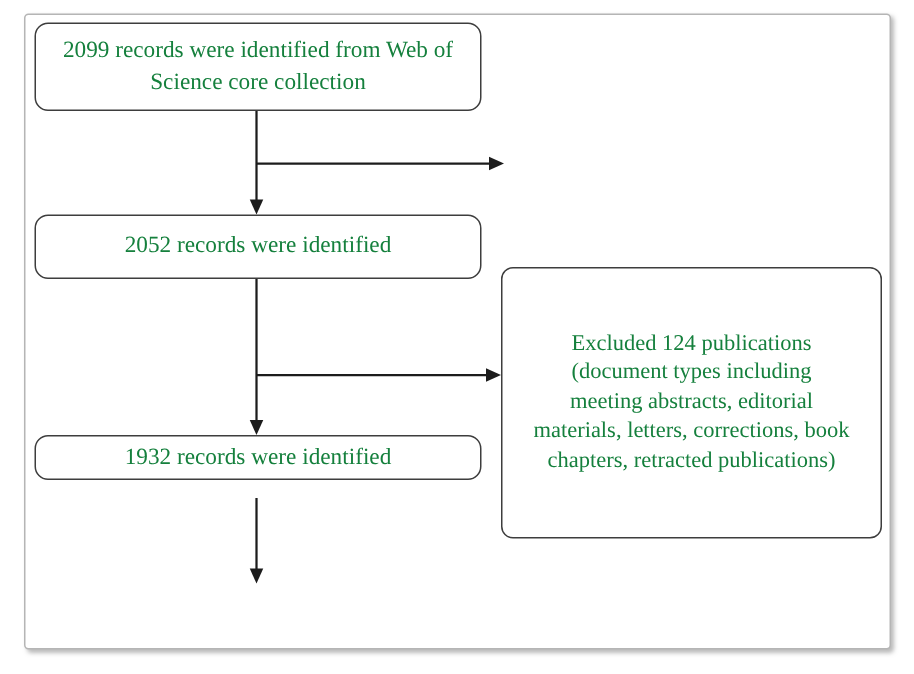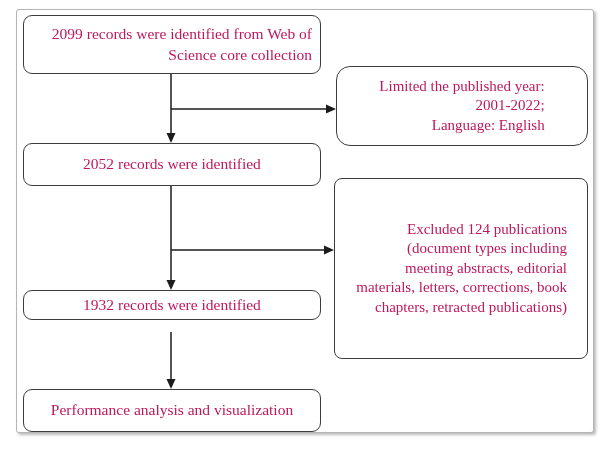--- a/index.html
+++ b/index.html
@@ -33,25 +33,25 @@
     top: 0;
     width: 578px;
     height: 424px;
     pointer-events: none;
   }
   .node {
     position: absolute;
     display: flex;
     align-items: center;
     justify-content: center;
-    text-align: right;
+    text-align: center;
     box-sizing: border-box;
     border: 1.5px solid #3d3d3d;
     background: #ffffff;
-    color: #be185d;
+    color: #15803d;
     line-height: 1.3;
   }
   .node-step {
     border-radius: 9px;
     font-size: 15.5px;
     padding: 2px 8px;
   }
   .node-side {
     font-size: 15px;
     padding: 4px 20px;
@@ -97,36 +97,28 @@
       <g>
         <line x1="154" y1="322" x2="154" y2="370" stroke="#1c1c1c" stroke-width="1.5"></line>
         <polygon points="149.5,369 158.5,369 154,379" fill="#1c1c1c"></polygon>
       </g>
     </svg>
 
     <div class="node node-step n-step1">
       <span>2099 records were identified from Web of Science core collection</span>
     </div>
 
-    <div class="node node-side n-filter1">
-      <span class="pre-line">Limited the published year:
-2001-2022;
-Language: English</span>
-    </div>
 
     <div class="node node-step n-step2">
       <span>2052 records were identified</span>
     </div>
 
     <div class="node node-side n-filter2">
       <span>Excluded 124 publications (document types including meeting abstracts, editorial materials, letters, corrections, book chapters, retracted publications)</span>
     </div>
 
     <div class="node node-step n-step3">
       <span>1932 records were identified</span>
     </div>
 
-    <div class="node node-step n-step4">
-      <span>Performance analysis and visualization</span>
-    </div>
 
   </div>
 </div>
 
 </body></html>

